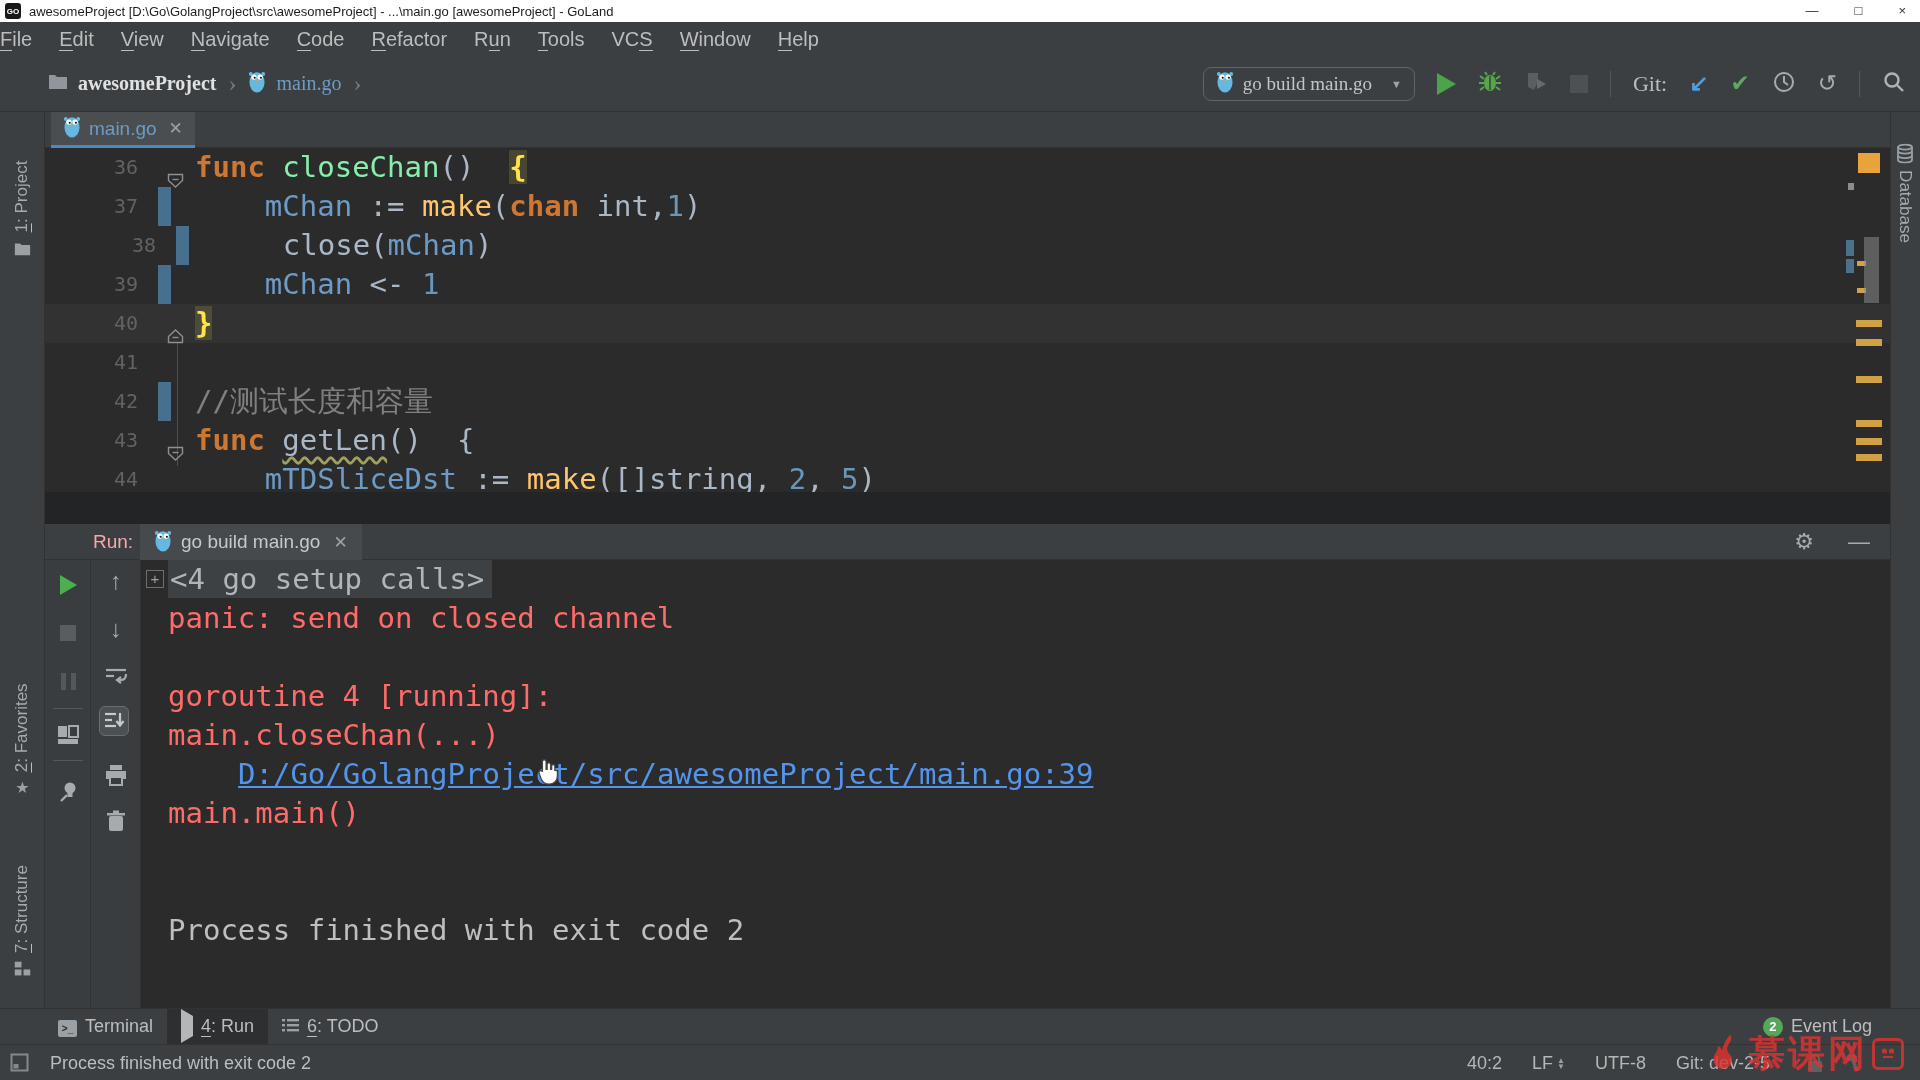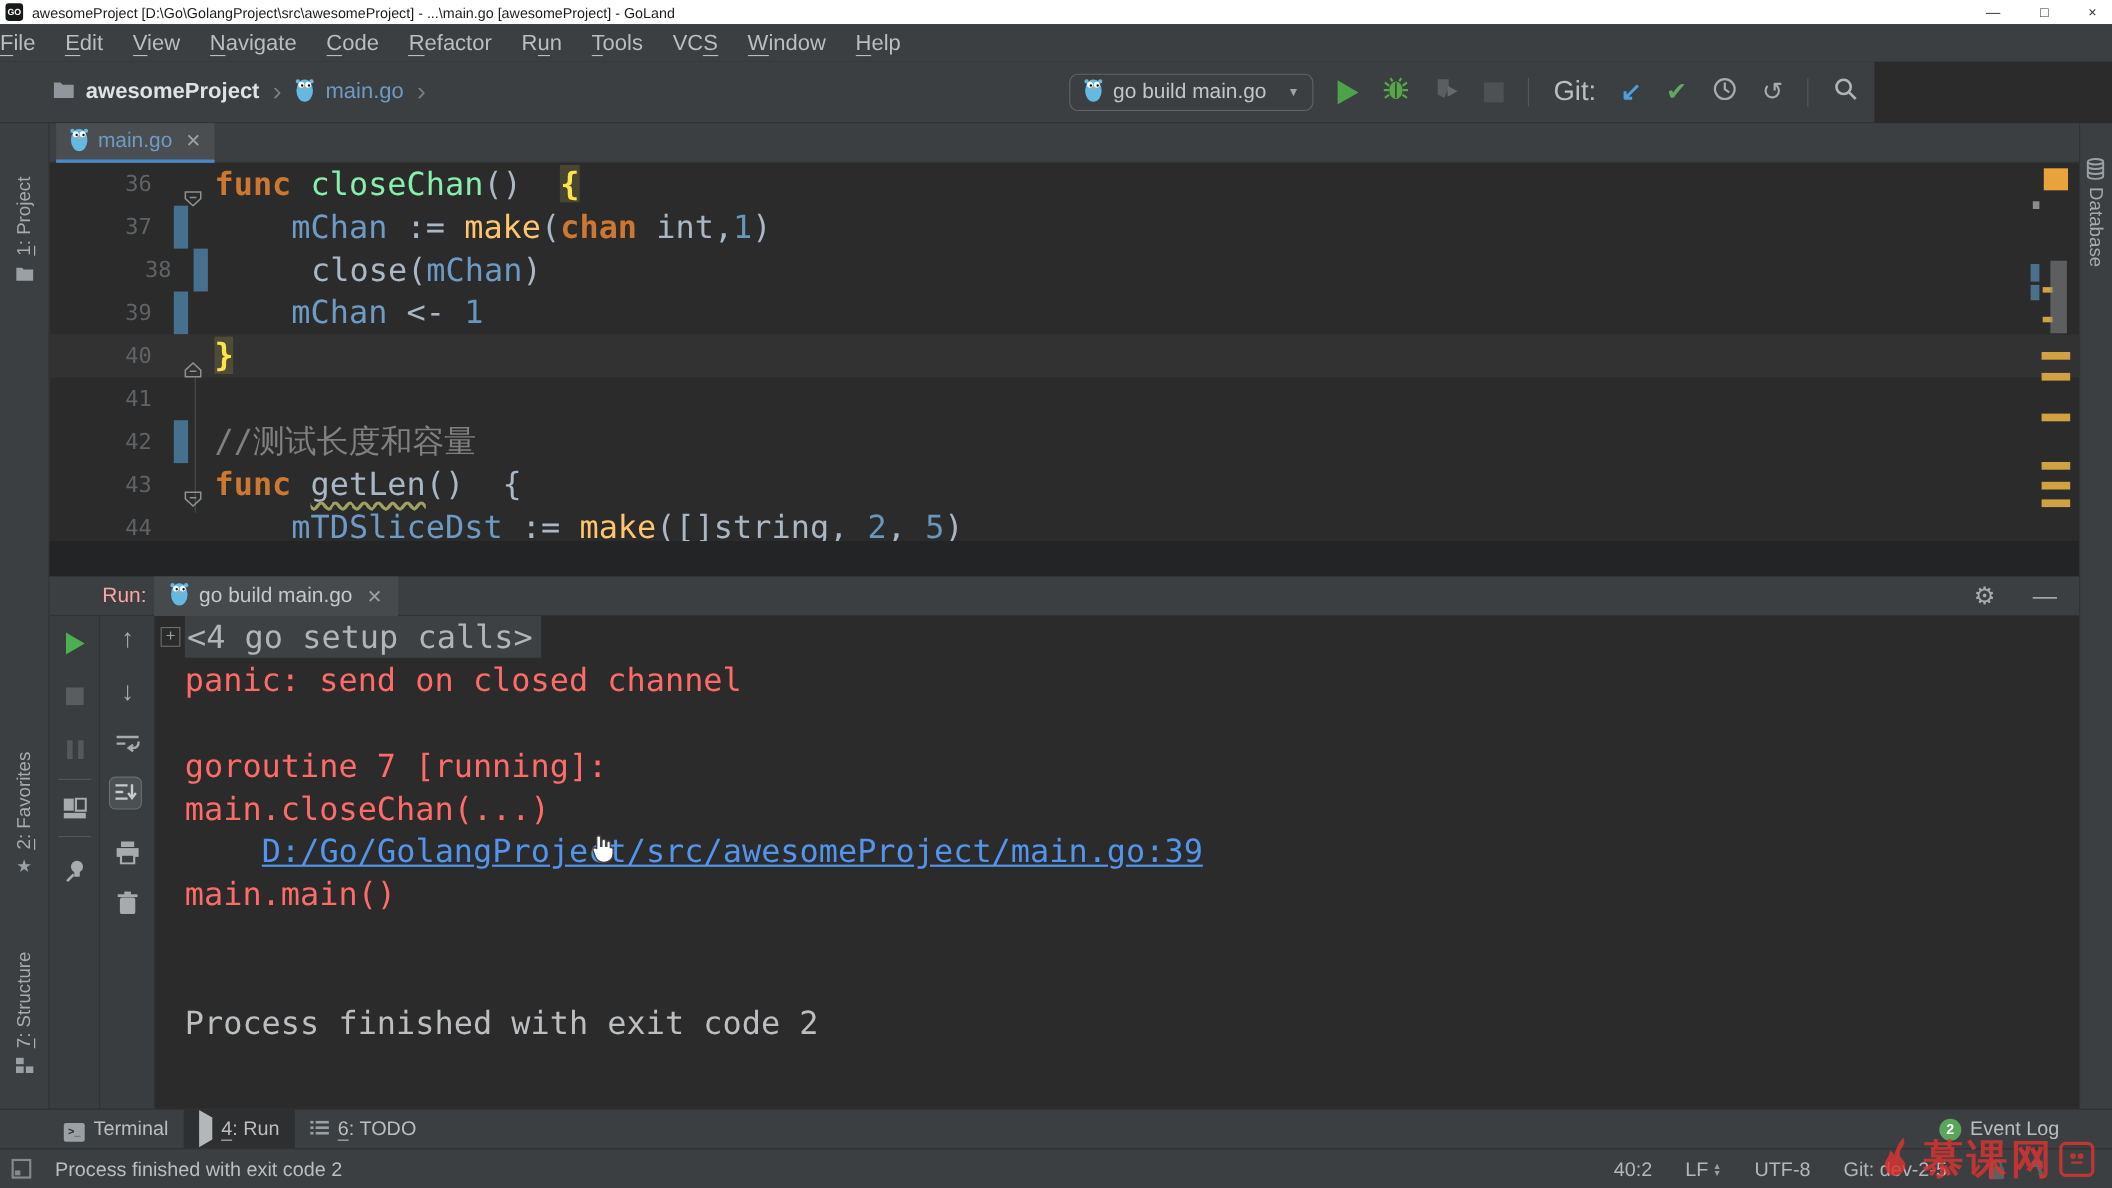--- a/index.html
+++ b/index.html
@@ -17,35 +17,35 @@
   .win-controls { margin-left:auto; margin-right:14px; display:flex; gap:36px; }
   .win-controls span { font-size:13px; color:#333; line-height:22px; }
 
   
   .menubar { position:absolute; left:0; top:22px; width:1920px; height:34px; background:#3c3f41;
              display:flex; align-items:center; padding-left:0; gap:27px; }
   .menu-item { font-size:20px; color:#bbbdbf; cursor:default; }
   .mn { border-bottom:1.5px solid #bbbdbf; }
 
   
-  .toolbar { position:absolute; left:0; top:56px; width:1704px; height:56px; background:#3c3f41;
-             border-bottom:1px solid #323232; }
+  .toolbar { position:absolute; left:0; top:56px; width:1920px; height:56px; background:#3c3f41;
+             border-bottom:1px solid #323232;font-family:Liberation Serif, serif; }
   .breadcrumb { position:absolute; left:48px; top:0; height:100%; display:flex; align-items:center; gap:10px; }
   .bc-project { font-size:20px; font-weight:bold; color:#dfe1e3; }
   .bc-file { font-size:20px; color:#6d9bc5; }
   .bc-sep { font-size:24px; color:#797d80; margin:0 2px; }
   .tool-right { position:absolute; right:14px; top:0; height:100%; display:flex; align-items:center; gap:22px; }
   .run-config { height:34px; border:1px solid #606466; border-radius:8px; display:flex;
                 align-items:center; gap:9px; padding:0 12px; }
   .run-config-label { font-size:19px; color:#c3c5c7; }
   .caret { font-size:11px; color:#9fa3a5; margin-left:10px; }
   .play-tri { width:0; height:0; border-left:19px solid #4ca34c; border-top:11px solid transparent;
               border-bottom:11px solid transparent; }
   .tdiv { width:1px; height:26px; background:#55585a; }
-  .git-label { font-size:25px; color:#bbbdbf; }
+  .git-label { font-size:22px; color:#bbbdbf; }
   .glyph-btn { font-size:23px; line-height:1; }
   .dim { opacity:.4; }
 
   
   .leftbar { position:absolute; left:0; top:112px; width:45px; height:896px; background:#3c3f41;
              border-right:1px solid #323232; }
   .rightbar { position:absolute; left:1890px; top:112px; width:30px; height:896px; background:#3c3f41;
               border-left:1px solid #323232; }
   .vitem { position:absolute; display:flex; align-items:center; gap:8px; white-space:nowrap;
            font-size:17px; color:#a7abad; }
@@ -450,21 +450,21 @@
           <rect x="1" y="3" width="18" height="2.5" fill="#a7abad"></rect>
           <rect x="7" y="0.5" width="6" height="3" fill="#a7abad"></rect>
         </svg>
       </span>
     </div>
     <div class="console" id="console">
         <span class="fold-plus" style="top: 10px;">+</span>
         <div class="crow" style="top: 0px;"><span class="c-fold">&lt;4 go setup calls&gt;</span></div>
         <div class="crow" style="top: 39px;"><span class="c-error">panic: send on closed channel</span></div>
         <div class="crow" style="top: 78px;"></div>
-        <div class="crow" style="top: 117px;"><span class="c-error">goroutine 7 [running]:</span></div>
+        <div class="crow" style="top: 117px;"><span class="c-error">goroutine 4 [running]:</span></div>
         <div class="crow" style="top: 156px;"><span class="c-error">main.closeChan(...)</span></div>
         <div class="crow indent" style="top: 195px;"><span class="c-link">D:/Go/GolangProject/src/awesomeProject/main.go:39</span></div>
         <div class="crow" style="top: 234px;"><span class="c-error">main.main()</span></div>
         <div class="crow" style="top: 312px;"></div>
         <div class="crow" style="top: 351px;"><span class="c-plain">Process finished with exit code 2</span></div>
       </div>
   </div>
 
   <div class="hand-cursor">
     <svg width="26" height="30" viewBox="0 0 24 28">

